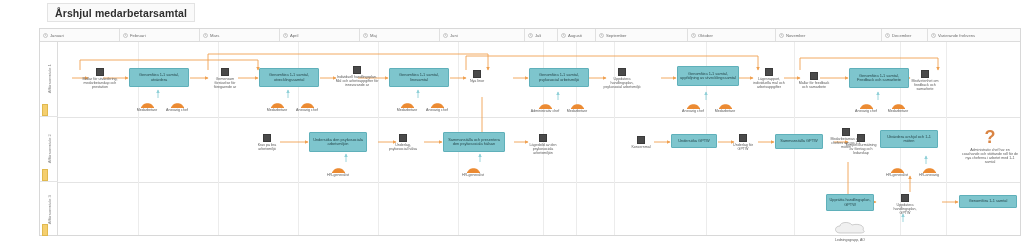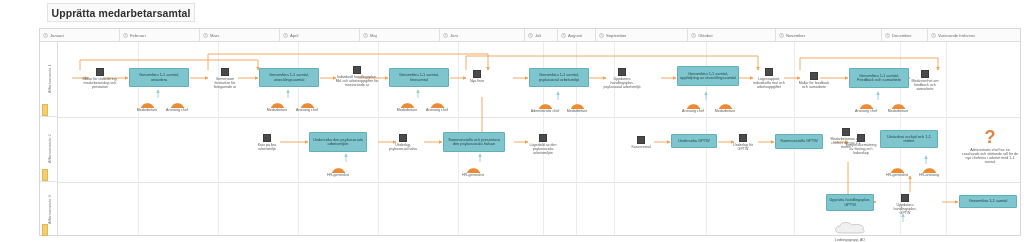--- a/index.html
+++ b/index.html
@@ -99,21 +99,21 @@
   .cloudnode .cap { font-size:3.5px; color:#5a5a5a; }
 
   .note { position:absolute; text-align:center; }
   .note .qm { font-size:18px; color:#d98443; font-weight:bold; line-height:1; }
   .note .cap { font-size:3.6px; color:#5a5a5a; line-height:1.15; margin-top:2px; }
 </style>
 </head>
 <body>
 
 <div id="title-bar">
-  <span class="t">Upprätta medarbetarsamtal</span>
+  <span class="t">Årshjul medarbetarsamtal</span>
 </div>
 
 <div id="frame">
 
   <div id="month-band">
     <div class="month-cell" style="width:80px">
       <svg class="clock-ico" viewBox="0 0 10 10">
           <circle cx="5" cy="5" r="4" fill="none" stroke="#9a9a9a" stroke-width="1"></circle>
           <path d="M5 2.5V5l1.8 1.2" stroke="#9a9a9a" stroke-width="1" fill="none"></path>
         </svg>

